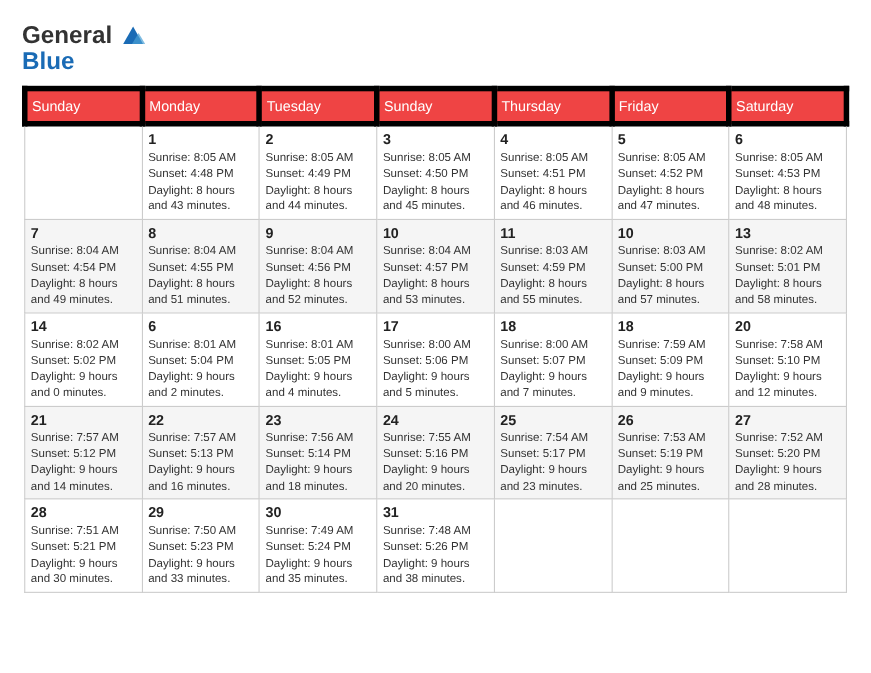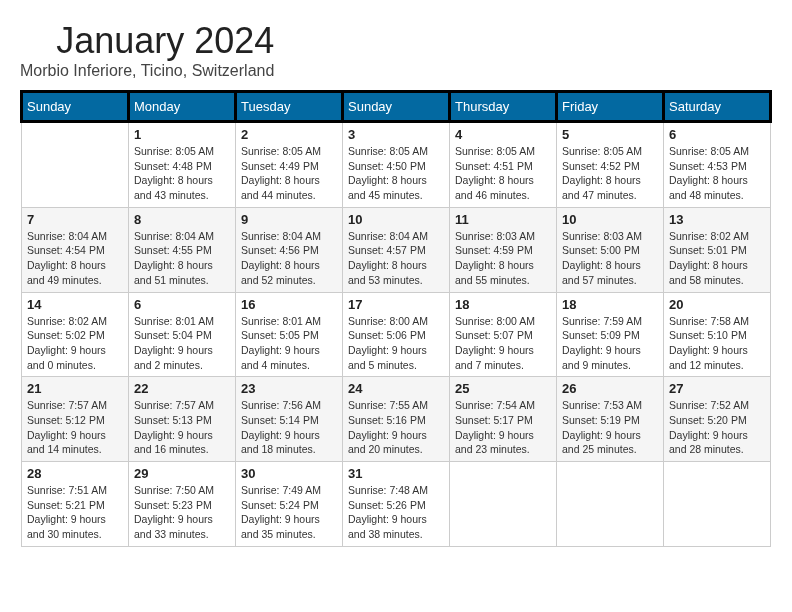--- a/index.html
+++ b/index.html
@@ -32,27 +32,27 @@
     .location-title {
       font-size: 16px;
       color: #444;
     }
     table {
       width: 100%;
       border-collapse: collapse;
       font-size: 11px;
     }
     thead tr th {
-      background-color: #0369a1;
+      background-color: #ef4444;
       color: white;
       padding: 6px 4px;
       text-align: left;
       font-size: 13px;
       font-weight: normal;
-      border: 3px solid #000000;
+      border: 5px solid #000000;
     }
     tbody tr td {
       border: 1px solid #ccc;
       vertical-align: top;
       padding: 4px 5px;
       height: 80px;
       width: 107px;
     }
     tbody tr:nth-child(even) td {
       background-color: #f5f5f5;
@@ -73,23 +73,31 @@
       line-height: 1.4;
     }
     .empty-cell {
       background: #fff !important;
     }
   </style>
 </head>
 <body>
 
 <div class="header-section">
-  <div class="title-section">
-    <div class="month-title">January 2024</div>
-    <div class="location-title">Morbio Inferiore, Ticino, Switzerland</div>
+  <div class="logo">
+    <div style="line-height:1.1">
+      <span style="font-size:22px; font-weight:bold; color:#333;">General
+        <svg width="22" height="22" viewBox="0 0 22 22" style="vertical-align:middle; margin-left:2px;">
+          <polygon points="11,2 20,18 2,18" fill="#1a6bb5"></polygon>
+          <polygon points="16,8 22,18 10,18" fill="#4a9fd4" opacity="0.7"></polygon>
+        </svg>
+      </span>
+      <br>
+      <span style="font-size:22px; font-weight:bold; color:#1a6bb5;">Blue</span>
+    </div>
   </div>
 </div>
 
 <table>
   <thead>
     <tr>
     <th>Sunday</th>
         <th>Monday</th>
         <th>Tuesday</th>
         <th>Sunday</th>

